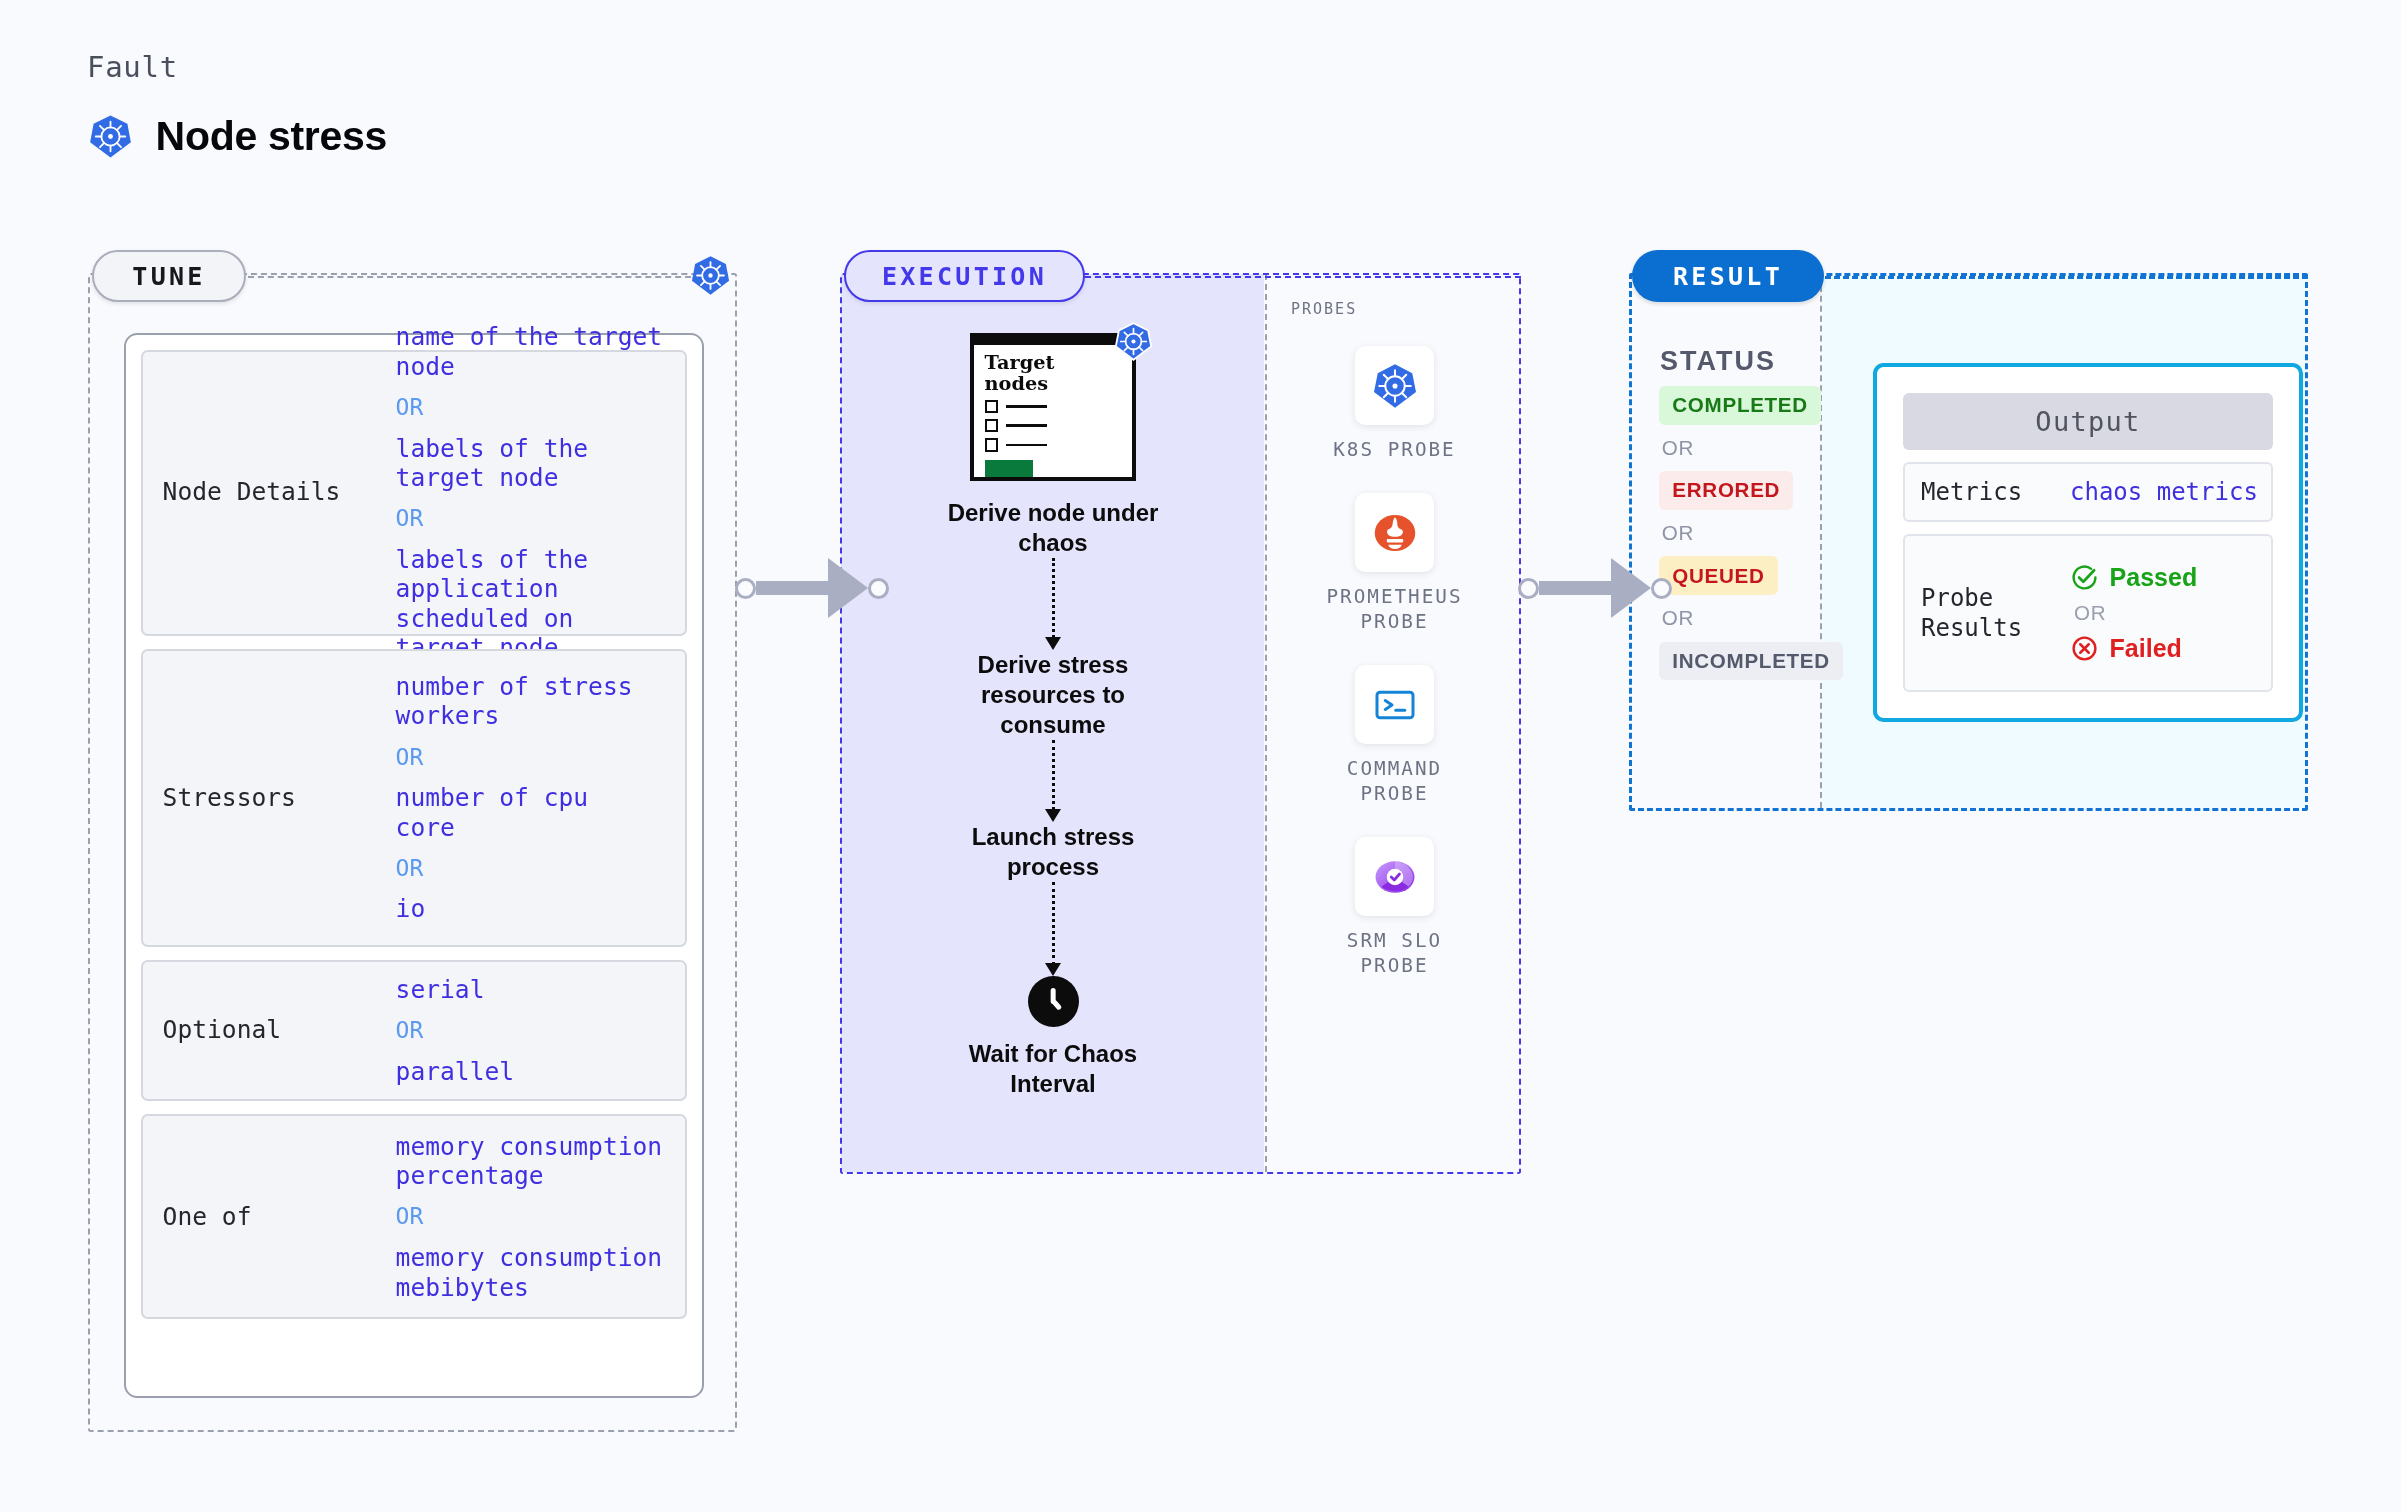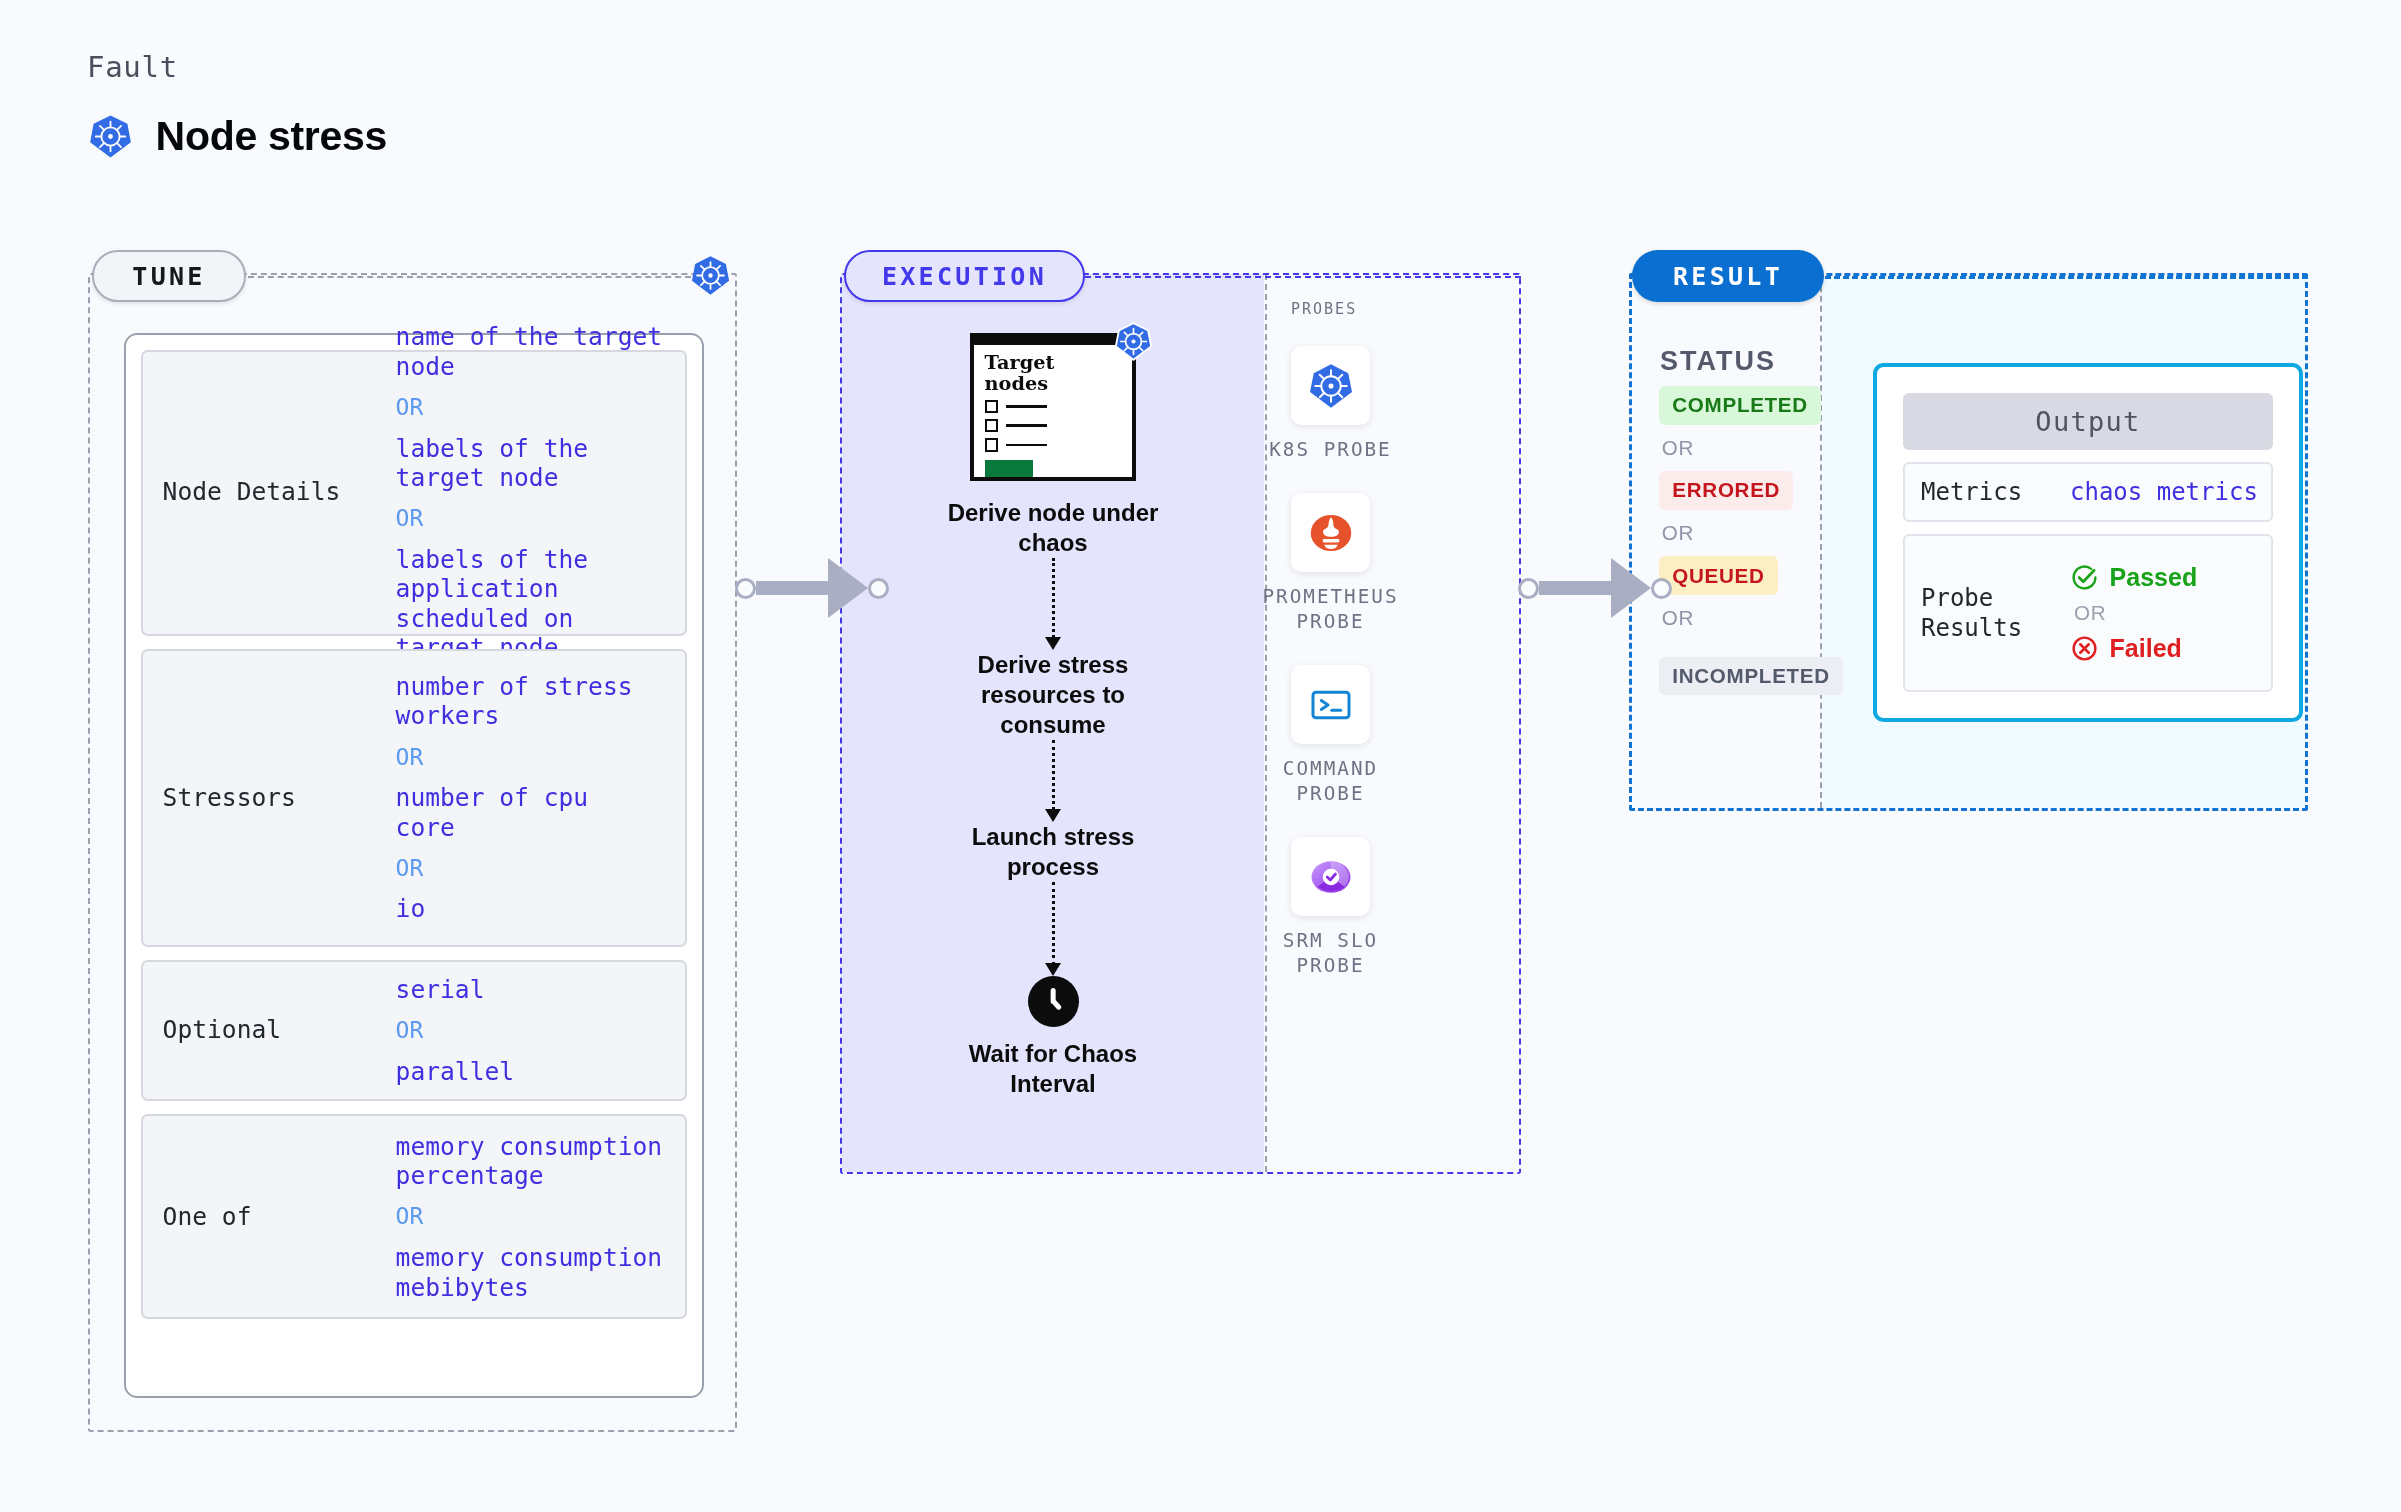--- a/index.html
+++ b/index.html
@@ -185,21 +185,21 @@
   .clock::after { content: ""; position: absolute; left: 50%; top: 25px;
     width: 4.7px; height: 11.3px; background: #fff; border-radius: 2.7px;
     transform-origin: top center; transform: translateX(-50%) rotate(-42deg); }
 
   
   .probes-title {
     position: absolute; left: 1291px; top: 300px;
     font-family: "DejaVu Sans Mono", monospace;
     font-size: 15px; color: #6d7384; letter-spacing: 2px;
   }
-  .probe-col { position: absolute; left: 1234px; top: 346px; width: 193px;
+  .probe-col { position: absolute; left: 1298px; top: 346px; width: 193px;
                display: flex; flex-direction: column; align-items: center; gap: 31px; }
   .probe { display: flex; flex-direction: column; align-items: center; gap: 12px; width: 173px; }
   .probe-icon-box {
     width: 79px; height: 79px; background: #ffffff; border-radius: 10.6px;
     box-shadow: 0 2px 7.3px rgba(20,25,60,.10);
     display: flex; align-items: center; justify-content: center;
   }
   .probe-name {
     font-family: "DejaVu Sans Mono", monospace;
     font-size: 19.3px; color: #6d7384; letter-spacing: 2px;
@@ -215,21 +215,21 @@
   .status-col { position: absolute; left: 1659px; top: 386px;
                 display: flex; flex-direction: column; align-items: flex-start; gap: 0; }
   .status-pill {
     display: inline-block; padding: 7.3px 13.3px; border-radius: 6px;
     font-family: "Liberation Sans", sans-serif; font-weight: 700;
     font-size: 20.6px; letter-spacing: 0.7px;
   }
   .p-completed   { background: #d9f7d9; color: #177a17; }
   .p-errored     { background: #fcebeb; color: #c4161c; }
   .p-queued      { background: #fdefc4; color: #c4161c; }
-  .p-incompleted { background: #eceef4; color: #545a6b; margin-top: 15px; }
+  .p-incompleted { background: #eceef4; color: #545a6b; }
   .status-or {
     font-family: "Liberation Sans", sans-serif; font-size: 20.6px;
     color: #8f95a6; padding: 11.3px 0 11.3px 2.7px; letter-spacing: 0.7px;
   }
 
   
   .output-card {
     position: absolute; left: 1873px; top: 363px; width: 430px; height: 359px;
     background: #ffffff; border: 4px solid #0fa8e0; border-radius: 10.6px;
     padding: 26px; display: flex; flex-direction: column; gap: 12px;

